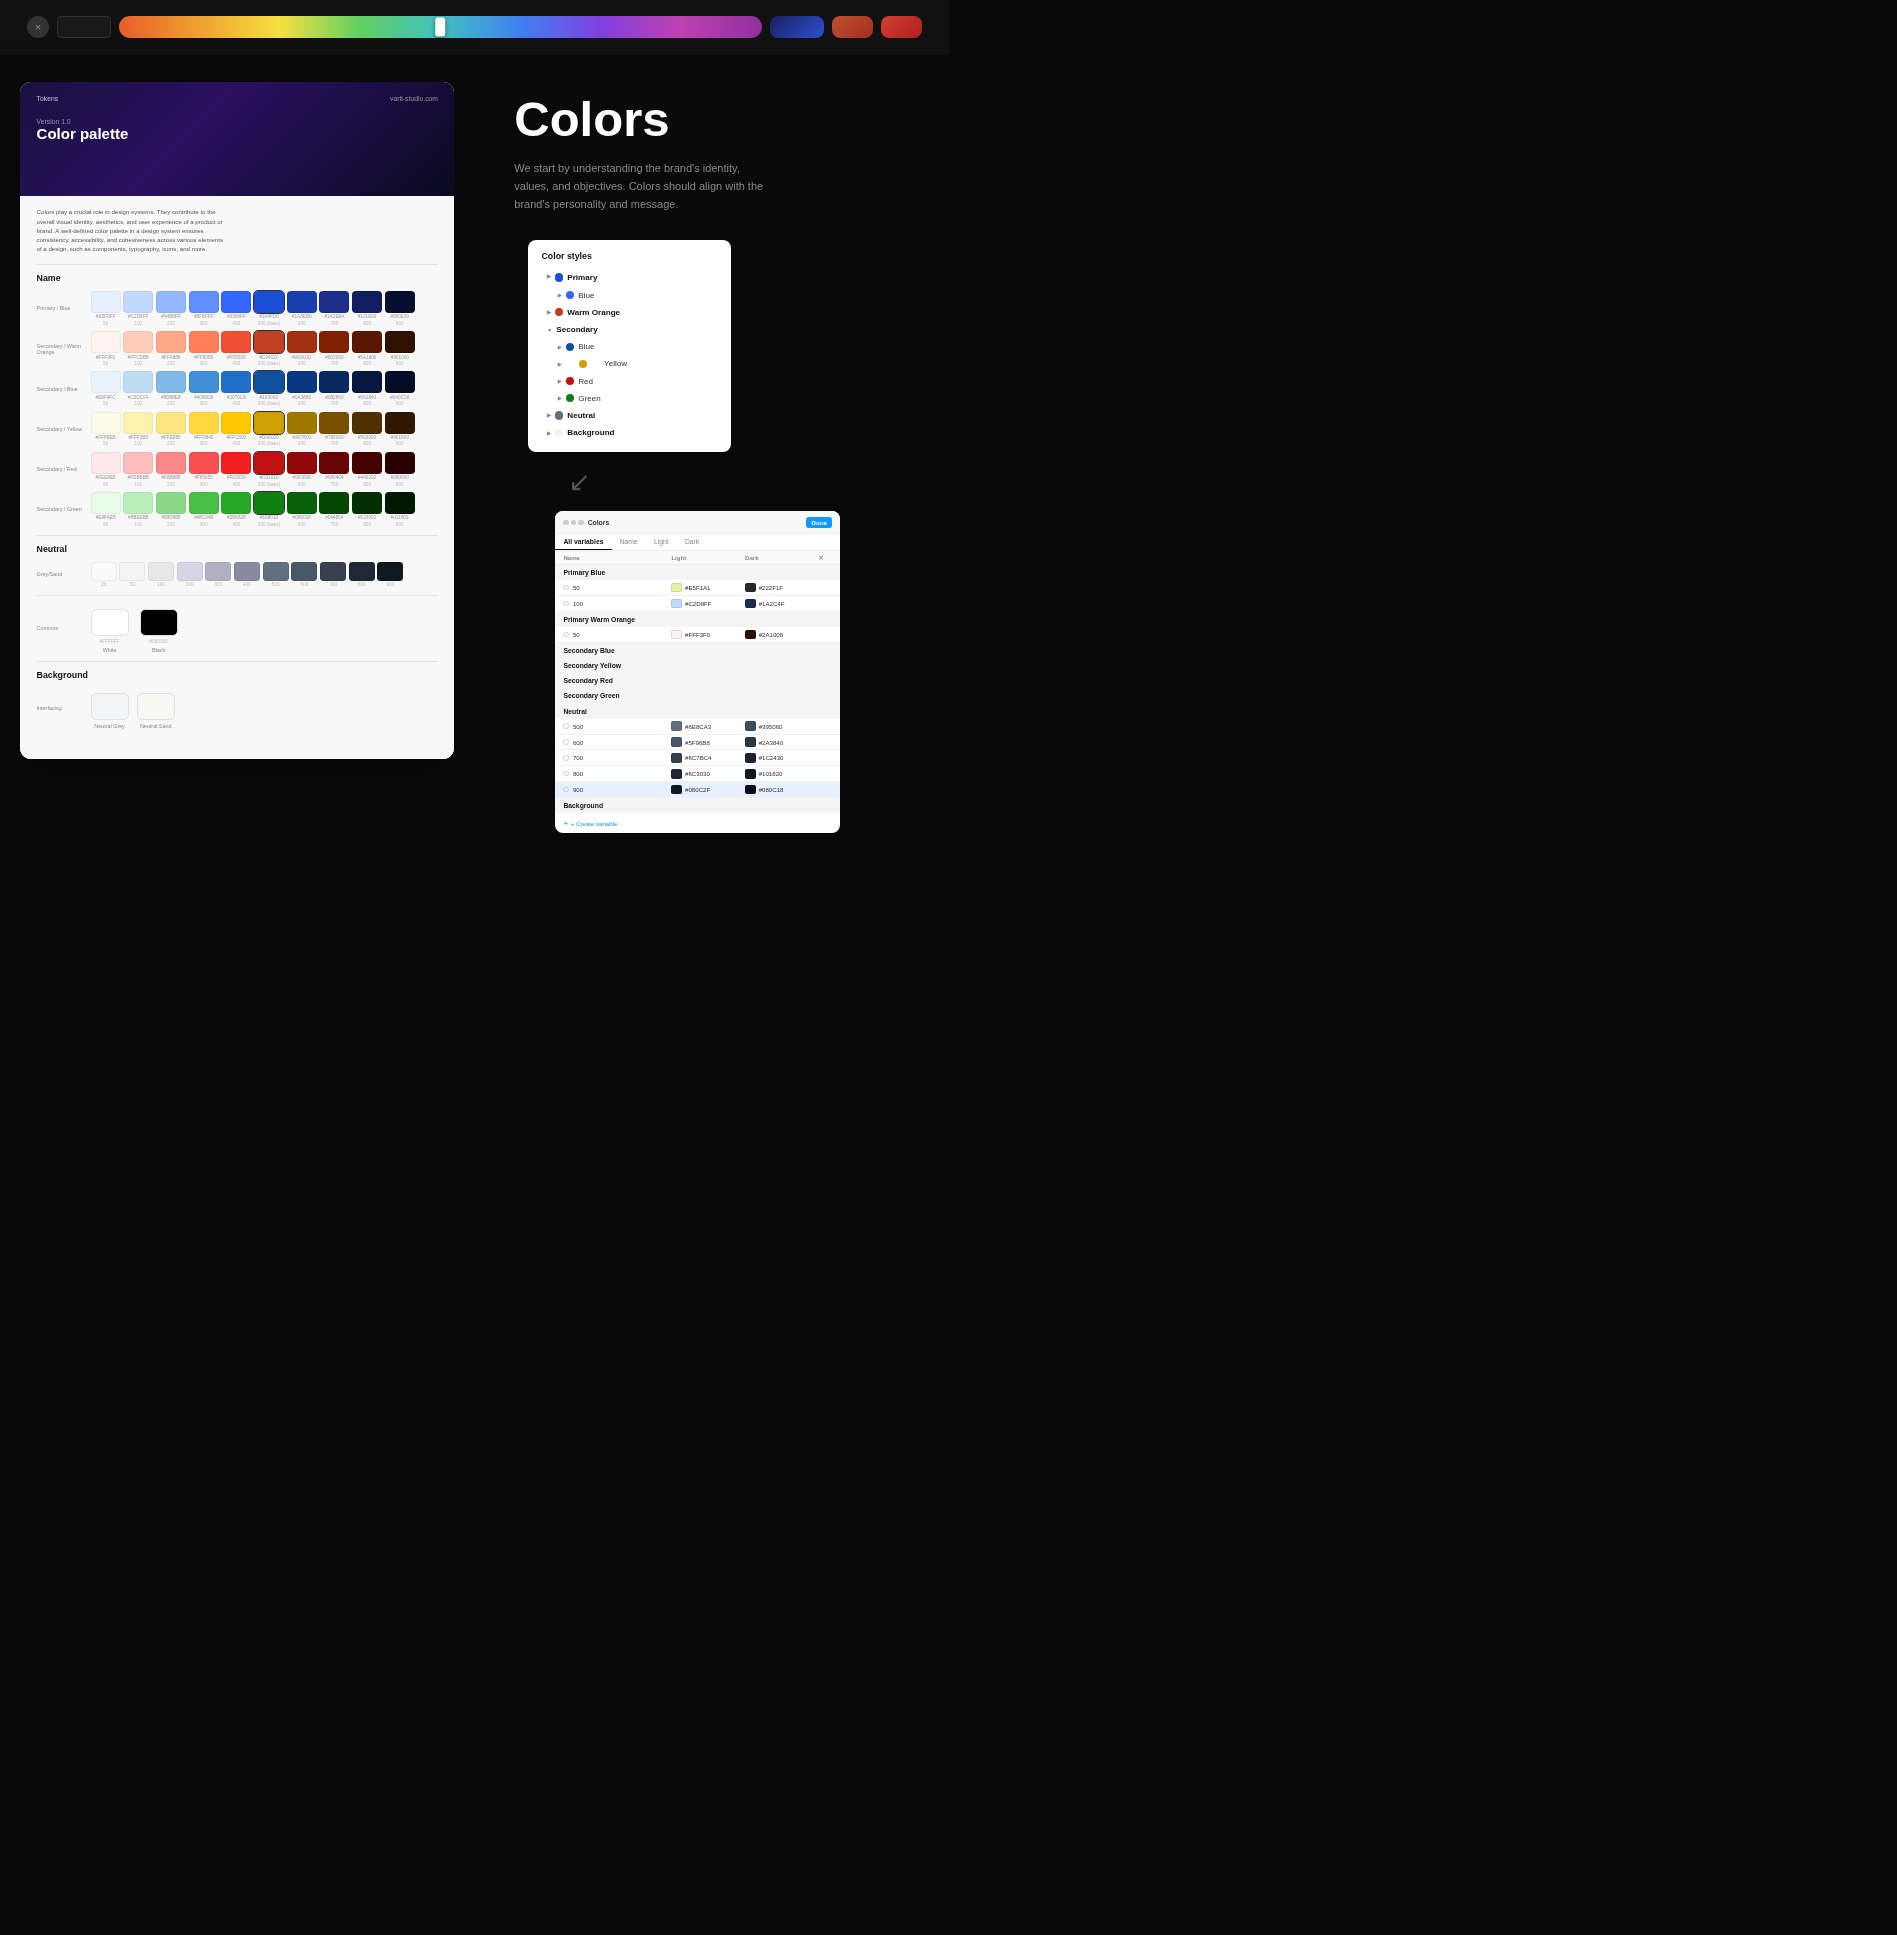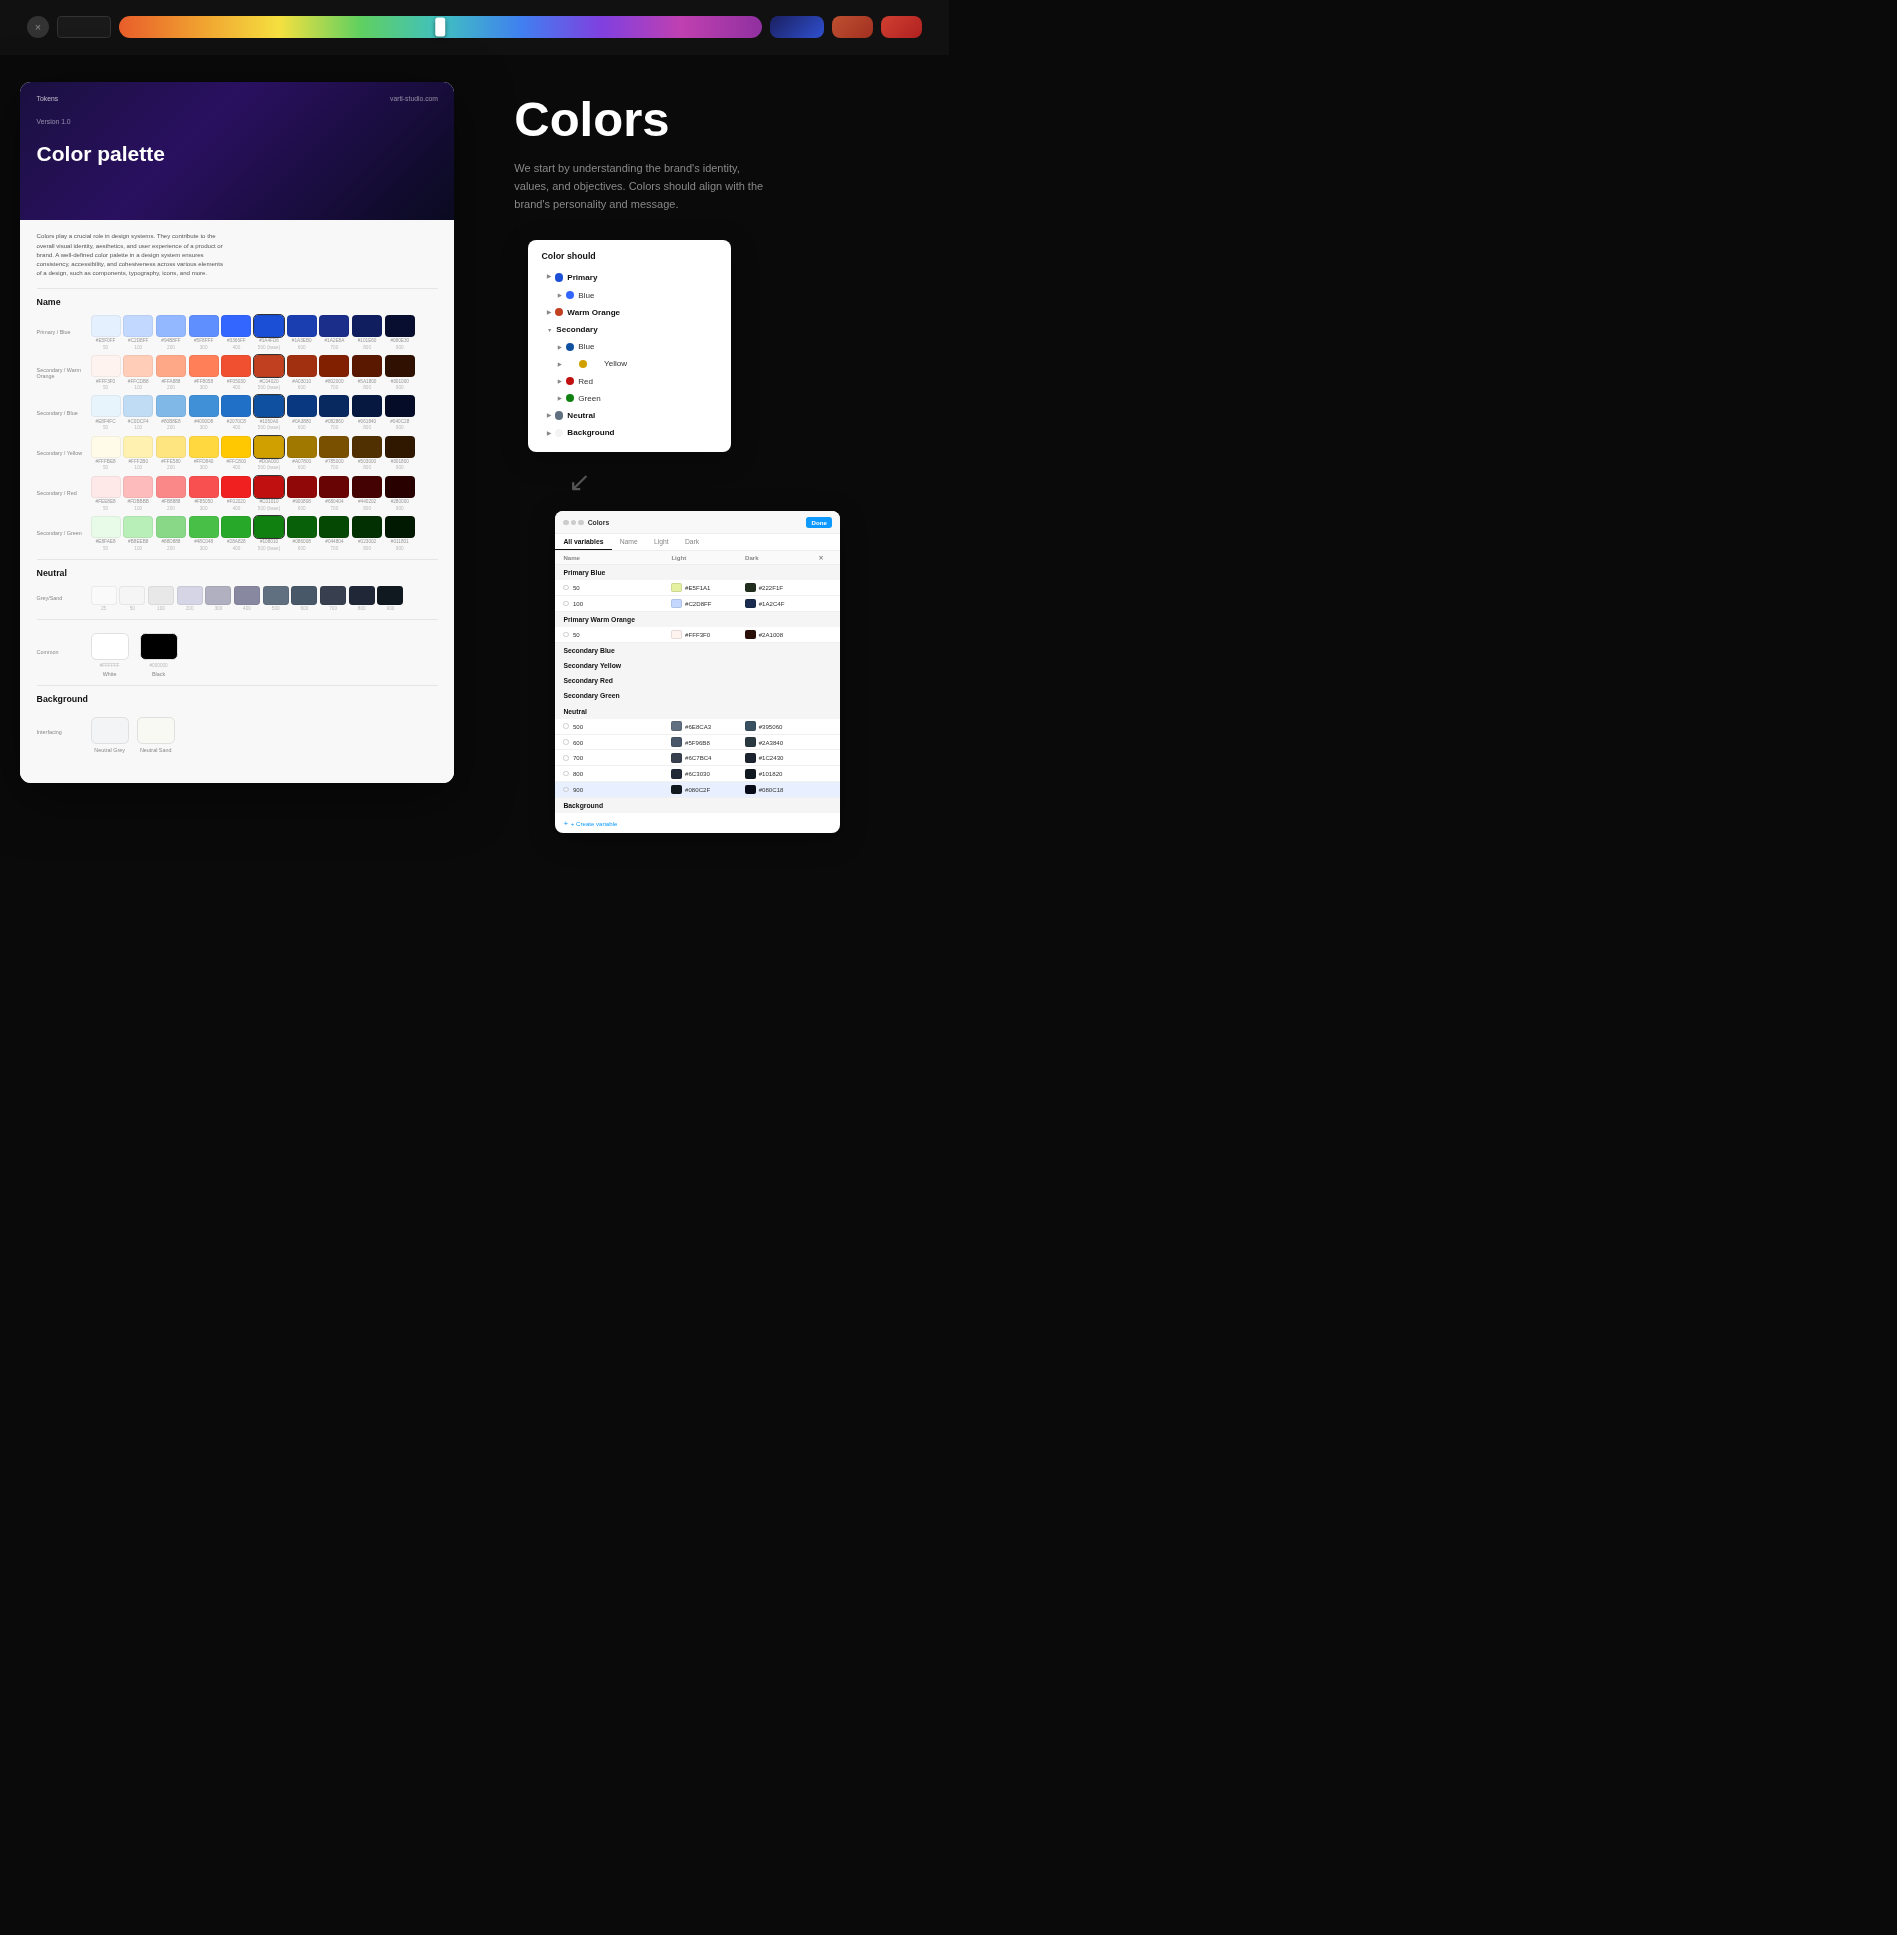--- a/index.html
+++ b/index.html
@@ -93,24 +93,24 @@
     .doc-url {
       font-size: 6.8px;
       color: rgba(255,255,255,0.5);
     }
     .doc-version {
       font-size: 6.8px;
       color: rgba(255,255,255,0.5);
       margin-top: 16.3px;
     }
     .doc-title {
-      font-size: 21px;
+      font-size: 15px;
       font-weight: 700;
       color: white;
-      margin-top: 17px;
+      margin-top: 0;
     }
 
     
     .palette-content {
       padding: 11px 16.3px;
       background: #f8f8f8;
     }
 
     .palette-description {
       font-size: 6.1px;
@@ -893,21 +893,21 @@
 
       <div style="height: 13.6px;"></div>
     </div>
   </div>
 
   <div class="right-panel">
     <h1 class="colors-heading">Colors</h1>
     <p class="colors-description">We start by understanding the brand's identity, values, and objectives. Colors should align with the brand's personality and message.</p>
 
     <div class="color-styles-panel">
-      <div class="panel-title">Color should</div>
+      <div class="panel-title">Color styles</div>
       <div id="color-styles-items">
           <div class="style-item group" style="display: flex; align-items: flex-start; gap: 4.1px;">
             <span class="chevron">▶</span>
             <div class="color-dot" style="background: rgb(26, 79, 214);"></div>
             <span>Primary</span>
           </div>
           <div class="style-item child" style="display: flex; align-items: center; gap: 4.1px;">
             <span class="chevron">▶</span>
             <div class="color-dot" style="background: rgb(51, 102, 255);"></div>
             <span>Blue</span>

